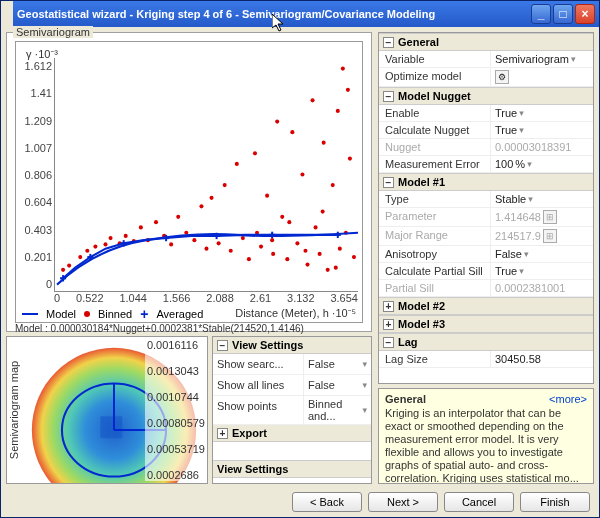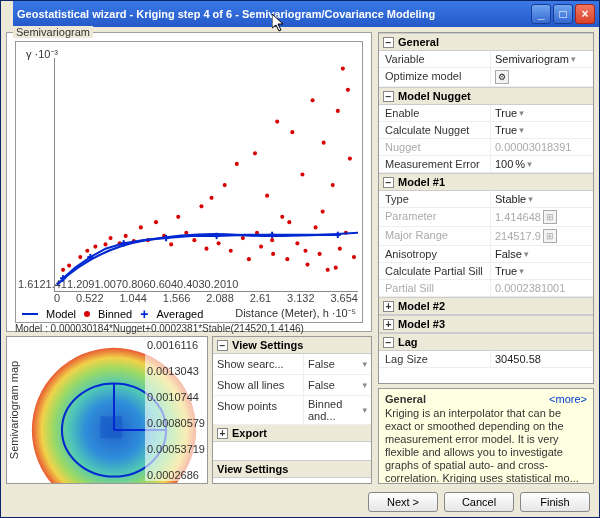--- a/index.html
+++ b/index.html
@@ -12,21 +12,21 @@
   .content { position: absolute; top: 26px; left: 0; right: 0; bottom: 0; padding: 6px; }
   .main { display: flex; gap: 6px; height: 452px; }
   .leftcol { width: 366px; display: flex; flex-direction: column; gap: 4px; }
   .rightcol { flex: 1; display: flex; flex-direction: column; gap: 4px; }
   .panel { border: 1px solid #a0a0a0; background: #fff; position: relative; }
   .fieldset-label { position: absolute; top: -7px; left: 6px; background: #ece9d8; padding: 0 3px; color: #333; z-index: 2; }
   .chartbox { height: 300px; background: #fff; }
   .chartbox::before { content:""; position:absolute; inset:0; border:1px solid #a0a0a0; background:#ece9d8; z-index:-1; }
   .chartwrap { position:absolute; inset:8px; background:#fff; border:1px solid #999; }
   .ytitle { position:absolute; left:10px; top:4px; color:#333; }
-  .yaxis { position:absolute; left:0; top:16px; bottom:30px; width:38px; display:flex; flex-direction:row; justify-content:space-between; align-items:flex-end; padding:2px 2px; color:#444; }
+  .yaxis { position:absolute; left:0; top:16px; bottom:30px; width:38px; display:flex; flex-direction:column; justify-content:space-between; align-items:flex-end; padding:2px 2px; color:#444; }
   .xaxis { position:absolute; left:38px; right:4px; bottom:16px; height:14px; display:flex; justify-content:space-between; color:#444; }
   .xlabel { position:absolute; right:6px; bottom:2px; color:#333; }
   .plot { position:absolute; left:38px; right:4px; top:16px; bottom:30px; border-left:1px solid #888; border-bottom:1px solid #888; }
   .legend { position:absolute; left:6px; bottom:2px; display:flex; gap:8px; align-items:center; font-size:10px; }
   .lg-line { width:16px; height:0; border-top:2px solid #0028d0; }
   .lg-dot { width:6px; height:6px; background:#d80000; border-radius:50%; }
   .lg-plus { color:#0028d0; font-weight:bold; font-size:14px; line-height:8px; }
   .modelstr { position:absolute; left:4px; bottom:-14px; font-size:10px; color:#333;margin-top:10px; }
   .botrow { display:flex; gap:4px; flex:1; }
   .mapbox { width:202px; border:1px solid #999; background:#fff; position:relative; display:flex; }
@@ -400,17 +400,18 @@
         <div class="ht">
             <span>General</span>
             <span class="more">&lt;more&gt;</span>
           </div>
         <div class="hb">Kriging is an interpolator that can be exact or smoothed depending on the measurement error model. It is very flexible and allows you to investigate graphs of spatial auto- and cross-correlation. Kriging uses statistical mo...</div>
       </div>
     </div>
   </div>
 
   <div class="btnrow">
+    <div class="btn">&lt; Back</div>
     <div class="btn">Next &gt;</div>
     <div class="btn">Cancel</div>
     <div class="btn">Finish</div>
   </div>
 </div>
 
 </body></html>

